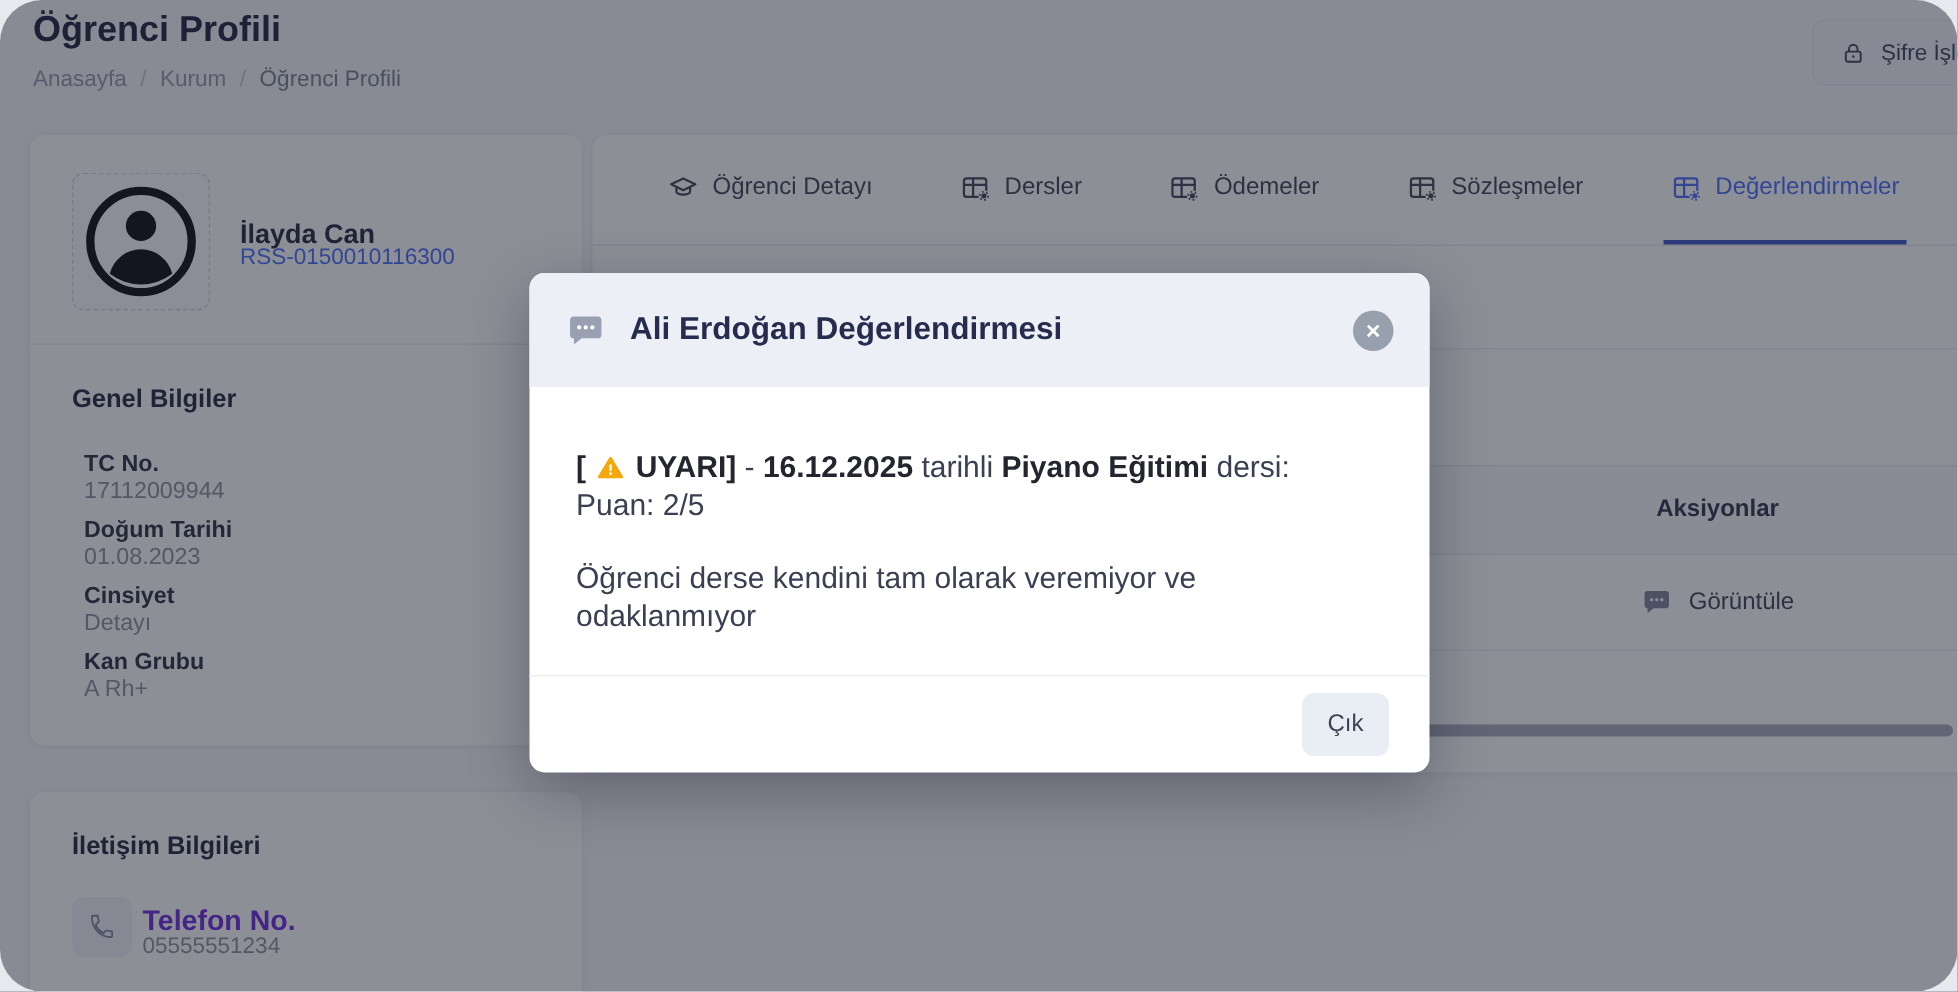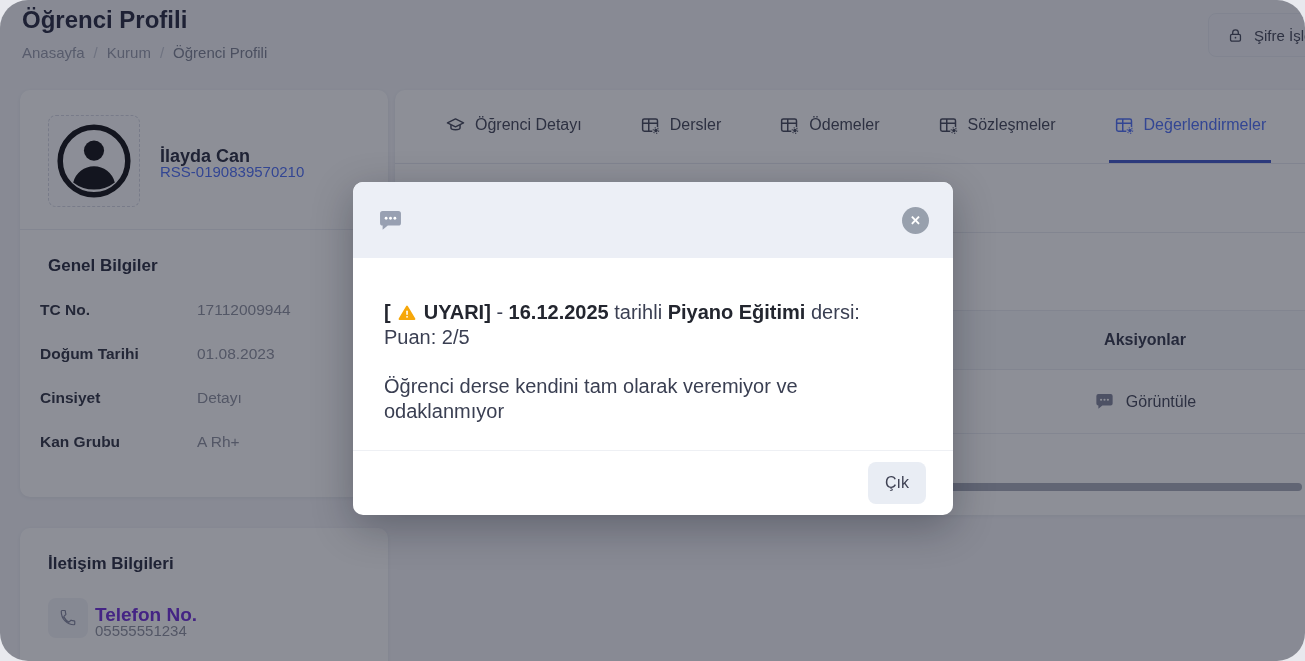--- a/index.html
+++ b/index.html
@@ -30,21 +30,21 @@
   .avatar-box {
     position:absolute; left:28px; top:25px; width:92px; height:92px;
     border:1px dashed #d4d7e2; border-radius:8px; background:#fdfdfe;
     display:flex; align-items:center; justify-content:center;
   }
   .student-name { position:absolute; left:140px; top:44px; font-size:18px; font-weight:700; color:#23263a;margin-top:12px; }
   .student-no { position:absolute; left:140px; top:73px; font-size:15px; color:#4a6cf7; cursor:pointer; }
   .card-divider { position:absolute; left:0; top:139px; width:100%; height:1px; background:#ebedf3; }
   .section-title { font-size:17px; font-weight:700; color:#23263a; }
   .st-genel { position:absolute; left:28px; top:166px; }
-  .info-row { position:absolute; left:20px; width:312px; display:flex; }
+  .info-row { position:absolute; left:36px; width:312px; display:flex;flex-direction:column; }
   .info-label { width:157px; font-size:15.5px; font-weight:700; color:#2b2e3f; }
   .info-value { font-size:15.5px; color:#8b8e9c; }
   .card-contact { left:20px; top:528px; width:368px; height:170px; }
   .st-iletisim { position:absolute; left:28px; top:26px; }
   .phone-box {
     position:absolute; left:28px; top:70px; width:40px; height:40px;
     background:#f1f2f7; border-radius:8px; display:flex; align-items:center; justify-content:center;
   }
   .phone-label { position:absolute; left:75px; top:76px; font-size:19px; font-weight:700; color:#6d28d9; }
   .phone-value { position:absolute; left:75px; top:94px; font-size:15px; color:#8b8e9c; }
@@ -141,21 +141,21 @@
     <div class="avatar-box">
       <span style="display:flex;">
         <svg width="78" height="78" viewBox="0 0 24 24">
           <circle cx="12" cy="12" r="10.4" fill="none" stroke="#0b0b0e" stroke-width="1.7"></circle>
           <circle cx="12" cy="8.8" r="3.1" fill="#0b0b0e"></circle>
           <path d="M5.6 18.6a6.6 6.6 0 0 1 12.8 0 10.4 10.4 0 0 1-12.8 0z" fill="#0b0b0e"></path>
         </svg>
       </span>
     </div>
     <div class="student-name">İlayda Can</div>
-    <div class="student-no">RSS-0190839570210</div>
+    <div class="student-no">RSS-0150010116300</div>
     <div class="card-divider"></div>
     <div class="section-title st-genel">Genel Bilgiler</div>
 
     <div class="info-row" style="top:211px;">
       <span class="info-label">TC No.</span>
       <span class="info-value">17112009944</span>
     </div>
     <div class="info-row" style="top:255px;">
       <span class="info-label">Doğum Tarihi</span>
       <span class="info-value">01.08.2023</span>
@@ -278,20 +278,21 @@
   <div class="modal">
     <div class="modal-header">
       <span style="display:flex;">
         <svg width="27" height="27" viewBox="0 0 24 24">
             <path d="M5 3.5h14a2.3 2.3 0 0 1 2.3 2.3v8.4a2.3 2.3 0 0 1-2.3 2.3H9.6L5 20.2v-3.7a2.3 2.3 0 0 1-2.3-2.3V5.8A2.3 2.3 0 0 1 5 3.5z" fill="#98a0b2"></path>
             <circle cx="8.1" cy="10" r="1.25" fill="#fff"></circle>
             <circle cx="12" cy="10" r="1.25" fill="#fff"></circle>
             <circle cx="15.9" cy="10" r="1.25" fill="#fff"></circle>
           </svg>
       </span>
+      <span class="modal-title">Ali Erdoğan Değerlendirmesi</span>
       <span class="modal-close">✕</span>
     </div>
     <div class="modal-body">
       <div class="mline"><span class="b">[ </span><span><svg width="18" height="18" viewBox="0 0 24 24">
               <path d="M12 3.2 22 20H2Z" fill="#f6a70a" stroke="#f6a70a" stroke-width="2.4" stroke-linejoin="round"></path>
               <rect x="11" y="8.6" width="2.1" height="6.2" rx="1" fill="#fff"></rect>
               <circle cx="12.05" cy="17.1" r="1.25" fill="#fff"></circle>
             </svg></span><span class="b"> UYARI]</span><span> - </span><span class="b">16.12.2025</span><span> tarihli </span><span class="b">Piyano Eğitimi</span><span> dersi:</span></div>
       <div class="mline">Puan: 2/5</div>
       <div class="modal-comment">Öğrenci derse kendini tam olarak veremiyor ve odaklanmıyor</div>

